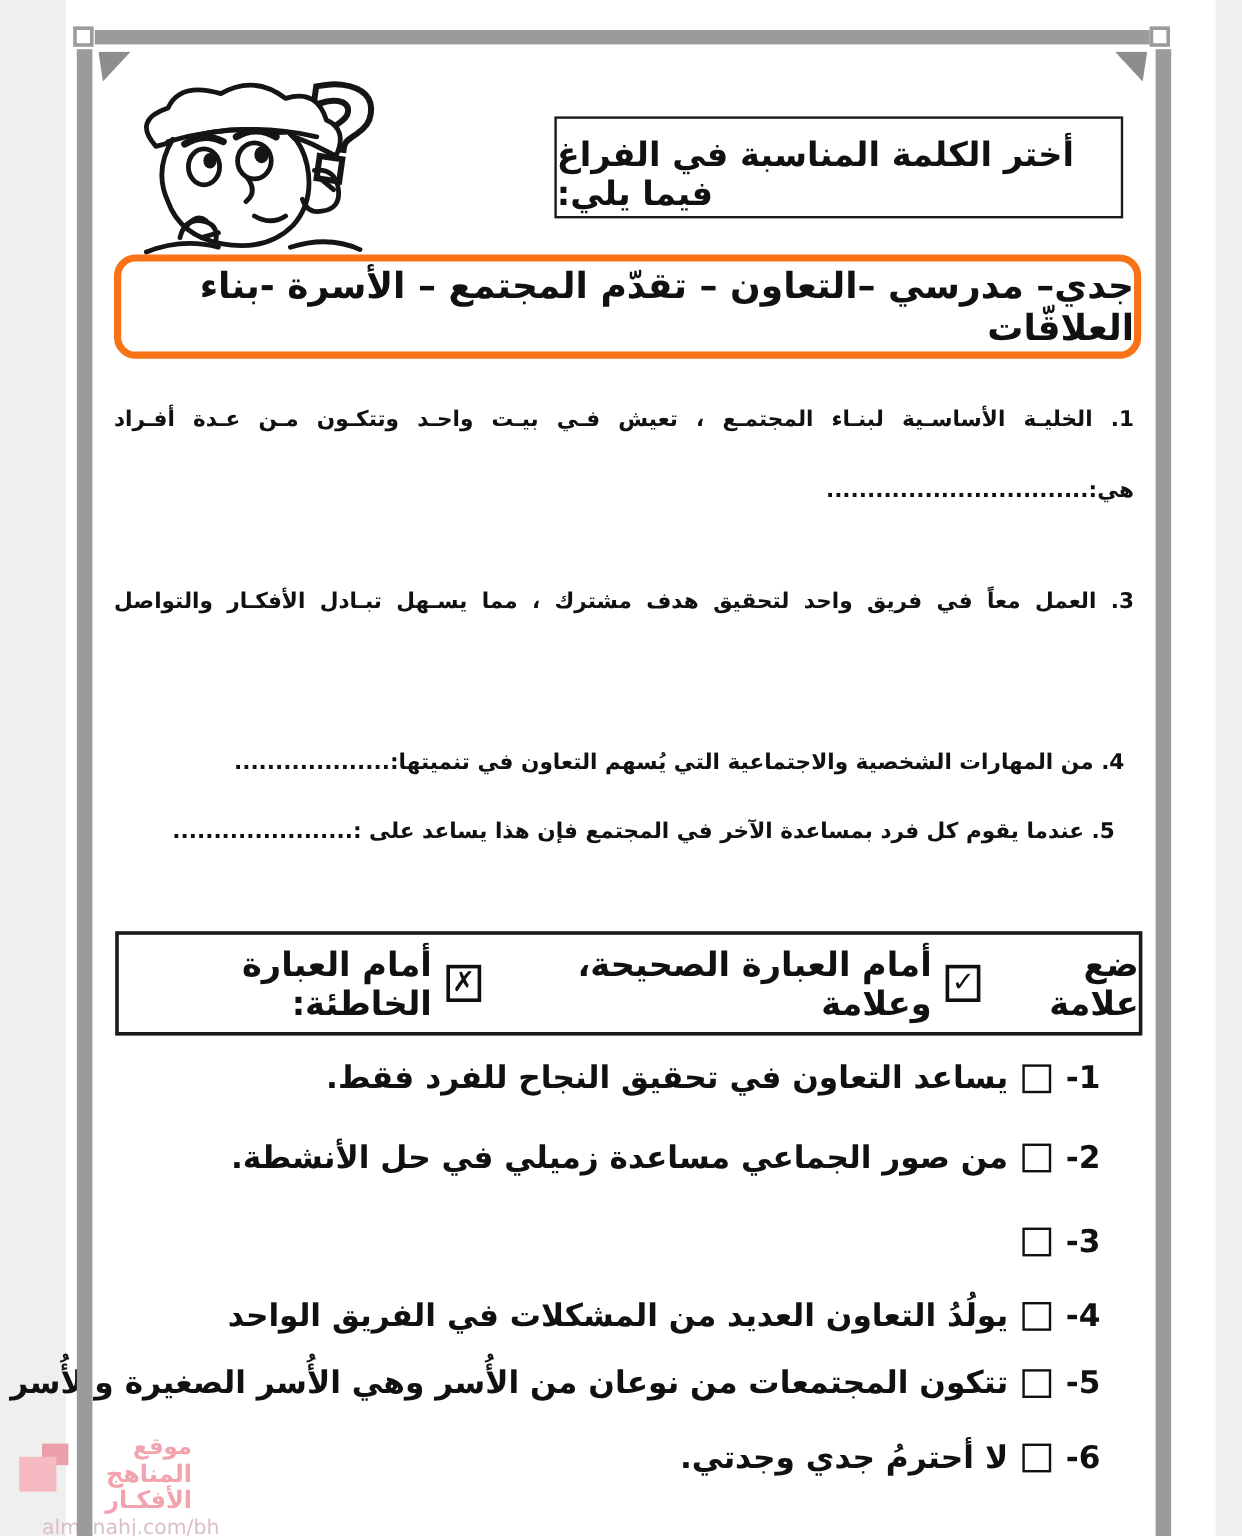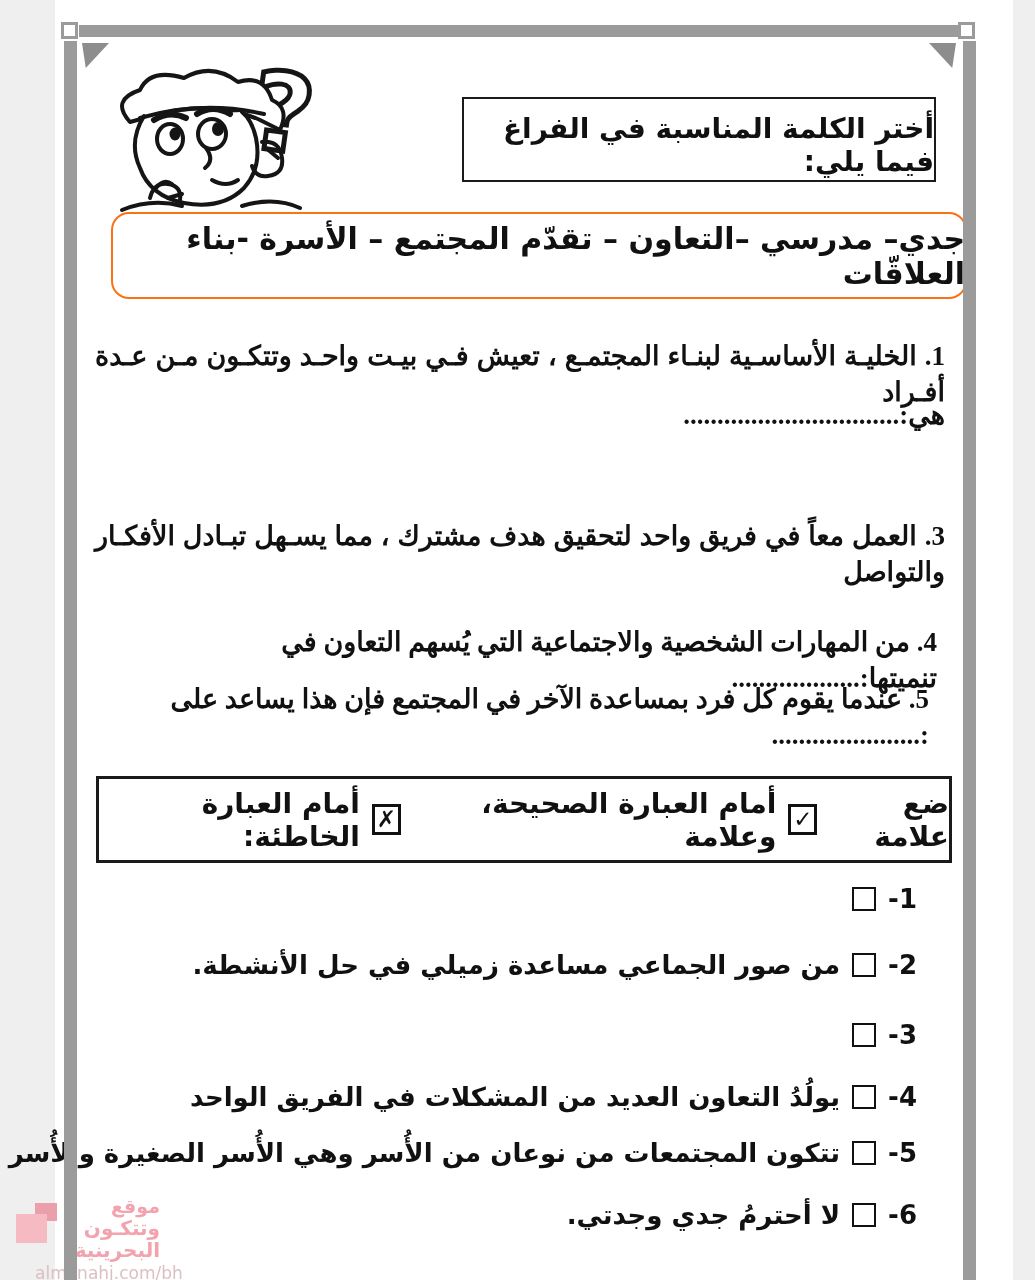--- a/index.html
+++ b/index.html
@@ -19,32 +19,32 @@
   .tri-left  { left:82px;  top:43px; clip-path:polygon(0 0,100% 0,14% 100%); }
   .tri-right { left:929px; top:43px; clip-path:polygon(0 0,100% 0,86% 100%); }
 
   .content { position:absolute; inset:0; z-index:3; color:#111; }
 
   
   .clipart { position:absolute; left:92px; top:46px; width:245px; height:172px; }
 
   
   .box1 { position:absolute; left:462px; top:97px; width:474px; height:85px;
-          border:2px solid #1a1a1a; direction:rtl; text-align:right;
+          border:2px solid #1a1a1a; direction:rtl; text-align:left;
           padding-top:13px; font-size:28px; font-weight:bold; }
 
   
   .wordbank { position:absolute; left:95px; top:212px; width:856px; height:87px;
-              border:2px solid #f97316; border-radius:18px; direction:rtl;
+              border:6px solid #f97316; border-radius:18px; direction:rtl;
               display:flex; align-items:center; justify-content:center;
-              font-size:30px; font-weight:bold;margin-left:16px; }
+              font-size:30px; font-weight:bold; }
 
   
   .qline { position:absolute; left:95px; width:850px; direction:rtl; text-align:right;
-           font-size:27px; font-weight:bold; line-height:1.35;font-family:Liberation Serif, serif; }
+           font-size:18px; font-weight:bold; line-height:1.35; }
   .justify { text-align:justify; text-align-last:justify; }
 
   
   .box2 { position:absolute; left:96px; top:776px; width:856px; height:87px;
           border:3px solid #1a1a1a; direction:rtl;
           display:flex; align-items:center; justify-content:center; gap:12px;
           font-size:28px; font-weight:bold; }
   .sym { display:inline-flex; align-items:center; justify-content:center;
          width:31px; height:31px; border:3px solid #111;
          font-size:23px; font-weight:bold; line-height:1; }
@@ -68,21 +68,21 @@
 </head>
 <body>
 
 <div class="canvas">
   <div class="page"></div>
 
   <div class="logo-a"></div>
   <div class="logo-b"></div>
   <div class="wm">
     <div class="wm-l1">موقع</div>
-    <div class="wm-l2">وتتكـون البحرينية</div>
+    <div class="wm-l2">المناهج الأفكـار</div>
     <div class="wm-url">almanahj.com/bh</div>
   </div>
 
   <div class="bar bar-top"></div>
   <div class="bar bar-left"></div>
   <div class="bar bar-right"></div>
   <div class="corner corner-left"></div>
   <div class="corner corner-right"></div>
   <div class="tri tri-left"></div>
   <div class="tri tri-right"></div>
@@ -123,21 +123,21 @@
 
     <div class="qline justify" style="top:338px">
       <span>1.</span>
       <span>الخليـة الأساسـية لبنـاء المجتمـع ، تعيش فـي بيـت واحـد وتتكـون مـن عـدة أفـراد</span>
     </div>
     <div class="qline" style="top:397px">
       <span>هي:................................</span>
     </div>
 
 
-    <div class="qline justify" style="top:518px">
+    <div class="qline justify" style="top:490px">
       <span>3.</span>
       <span>العمل معاً في فريق واحد لتحقيق هدف مشترك ، مما يسـهل تبـادل الأفكـار والتواصل</span>
     </div>
 
     <div class="qline" style="top:624px; padding-right:8px">
       <span>4.</span>
       <span>من المهارات الشخصية والاجتماعية التي يُسهم التعاون في تنميتها:...................</span>
     </div>
 
     <div class="qline" style="top:681px; padding-right:16px">
@@ -150,20 +150,21 @@
       <span>ضع علامة</span>
       <span class="sym">✓</span>
       <span>أمام العبارة الصحيحة، وعلامة</span>
       <span class="sym">✗</span>
       <span>أمام العبارة  الخاطئة:</span>
     </div>
 
     <div class="tf" style="top:884px">
       <span>1-</span>
       <span class="tf-box"></span>
+      <span>يساعد التعاون في تحقيق النجاح للفرد فقط.</span>
     </div>
     <div class="tf" style="top:950px">
       <span>2-</span>
       <span class="tf-box"></span>
       <span>من صور الجماعي مساعدة زميلي في حل الأنشطة.</span>
     </div>
     <div class="tf" style="top:1020px">
       <span>3-</span>
       <span class="tf-box"></span>
     </div>

